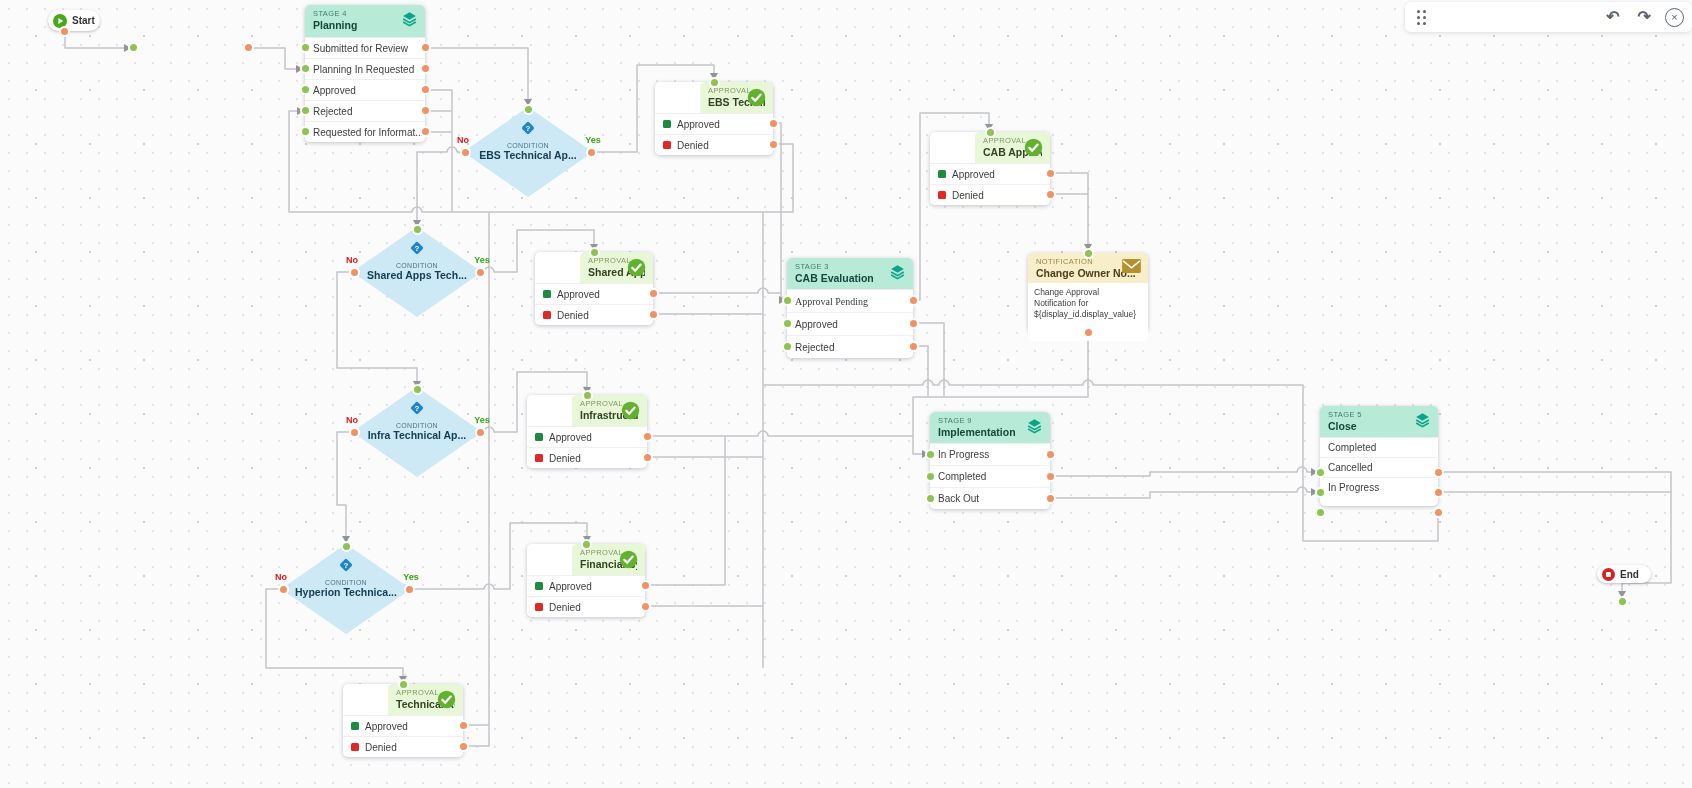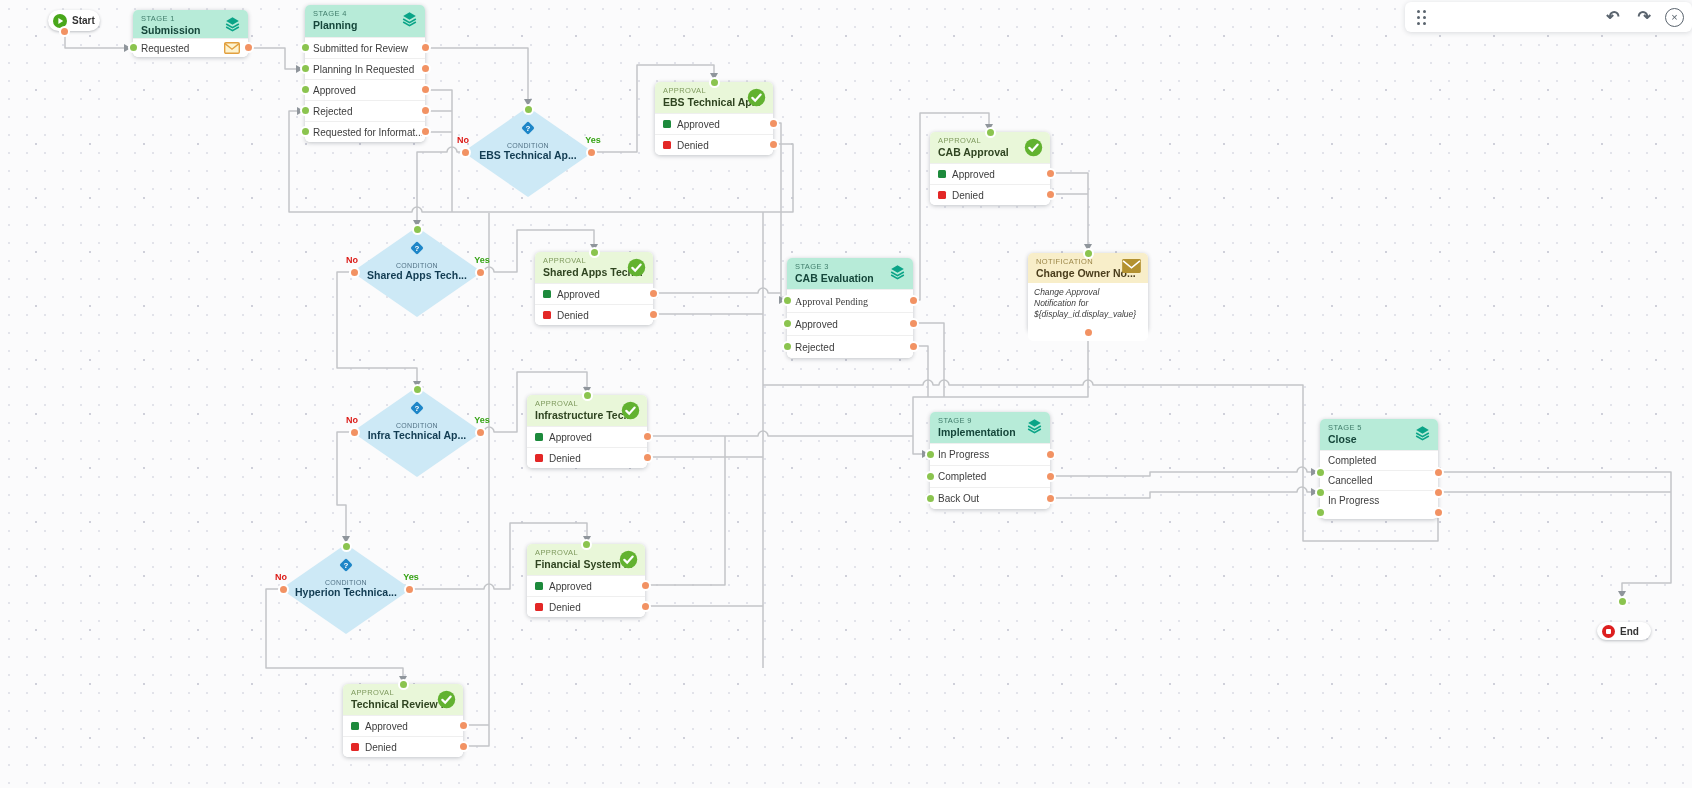--- a/index.html
+++ b/index.html
@@ -18,21 +18,21 @@
   .wire-arrow{fill:#8f959b;}
   .node{position:absolute;z-index:2;}
   .card{background:#fff;border-radius:5px;box-shadow:0 1px 4px rgba(40,50,60,.28);}
   .hdr{position:relative;box-sizing:border-box;padding:4px 8px 0 8px;border-radius:5px 5px 0 0;}
   .hdr .sm{display:block;font-size:7.5px;letter-spacing:.4px;line-height:10px;}
   .hdr .ttl{display:block;font-size:10.5px;font-weight:bold;line-height:13px;white-space:nowrap;overflow:hidden;}
   .hdr .hicon{position:absolute;right:7px;top:6px;}
   .stage .hdr{background:#b7ebd8;}
   .stage .sm{color:#417e6c;}
   .stage .ttl{color:#15463a;}
-  .approval .hdr{background:#e9f7d9;}
+  .approval .hdr{background:#e9f7d9;margin-left:45px;}
   .approval .sm{color:#7f9a5e;}
   .approval .ttl{color:#2f4420;}
   .notification .hdr{background:#f8eec9;}
   .notification .sm{color:#9b8648;}
   .notification .ttl{color:#4a3d1c;}
   .row{display:flex;align-items:center;box-sizing:border-box;padding:0 8px;font-size:10px;color:#3d3d3d;background:#fff;border-top:1px solid #efefef;white-space:nowrap;overflow:hidden;}
   .row:first-of-type{border-top:none;}
   .row:last-of-type{border-radius:0 0 5px 5px;}
   .sq{display:inline-block;width:8px;height:8px;border-radius:1.5px;margin-right:6px;flex:0 0 auto;}
   .sq.green{background:#1d8a3c;}
@@ -140,40 +140,20 @@
     <div class="node pill" style="left: 48px; top: 10px; width: 52px; height: 21px;">
       <span style="display: inline-flex;">
         <svg width="14" height="14" viewBox="0 0 14 14">
           <circle cx="7" cy="7" r="7" fill="#49a71b"></circle>
           <path d="M5.4 4.1 10.2 7 5.4 9.9Z" fill="#fff"></path>
         </svg>
       </span>
       <span>Start</span>
     </div>
     <div class="port orange" style="left: 60.5px; top: 27.5px;"></div>
-    <div class="node card stage" style="left: 133px; top: 10px; width: 115px; height: 47px;">
-      <div class="hdr" style="height: 28px;">
-        <span class="sm">STAGE 1</span>
-        <span class="ttl">Submission</span>
-        <span class="hicon"><svg width="17" height="16" viewBox="0 0 24 24">
-            <path d="M12 2 2.5 7.5 12 13 21.5 7.5Z" fill="#0aa487"></path>
-            <path d="M2.5 12 12 17.5 21.5 12" fill="none" stroke="#0aa487" stroke-width="2.4"></path>
-            <path d="M2.5 16.5 12 22 21.5 16.5" fill="none" stroke="#0aa487" stroke-width="2.4"></path>
-          </svg></span>
-      </div>
-      <div class="row" style="height: 19px;">
-        <span>Requested</span>
-        <span class="tail">
-          <svg width="16" height="12" viewBox="0 0 16 12">
-            <rect x=".7" y=".7" width="14.6" height="10.6" rx="1.2" fill="#fdf3cf" stroke="#e2a03f" stroke-width="1.4"></rect>
-            <path d="M1 1.6 8 7.2 15 1.6" fill="none" stroke="#e2a03f" stroke-width="1.4"></path>
-          </svg>
-        </span>
-      </div>
-    </div>
     <div class="port green" style="left: 129.5px; top: 44px;"></div>
     <div class="port orange" style="left: 244.5px; top: 44px;"></div>
     <div class="node card stage" style="left: 305px; top: 5px; width: 120px; height: 137px;">
       <div class="hdr" style="height: 32px;">
         <span class="sm">STAGE 4</span>
         <span class="ttl">Planning</span>
         <span class="hicon"><svg width="17" height="16" viewBox="0 0 24 24">
             <path d="M12 2 2.5 7.5 12 13 21.5 7.5Z" fill="#0aa487"></path>
             <path d="M2.5 12 12 17.5 21.5 12" fill="none" stroke="#0aa487" stroke-width="2.4"></path>
             <path d="M2.5 16.5 12 22 21.5 16.5" fill="none" stroke="#0aa487" stroke-width="2.4"></path>
@@ -265,21 +245,21 @@
     <div class="port green" style="left: 986.5px; top: 128.5px;"></div>
     <div class="node card notification" style="left: 1028px; top: 253px; width: 120px; height: 79px;">
       <div class="hdr" style="height: 30px;">
         <span class="sm">NOTIFICATION</span>
         <span class="ttl">Change Owner No...</span>
         <span class="hicon"><svg width="19" height="14" viewBox="0 0 20 15">
             <rect width="20" height="15" rx="1.5" fill="#b3912f"></rect>
             <path d="M1 2 10 9.5 19 2" stroke="#fff" stroke-width="1.6" fill="none"></path>
           </svg></span>
       </div>
-      <div class="nbody" style="height: 58px; font-style: italic;">Change Approval Notification for
+      <div class="nbody" style="height: 58px;">Change Approval Notification for
 ${display_id.display_value}</div>
     </div>
     <div class="port green" style="left: 1084.5px; top: 249.5px;"></div>
     <div class="port orange" style="left: 1084.5px; top: 328.5px;"></div>
     <div class="node card stage" style="left: 787px; top: 258px; width: 126px; height: 100px;">
       <div class="hdr" style="height: 31px;">
         <span class="sm">STAGE 3</span>
         <span class="ttl">CAB Evaluation</span>
         <span class="hicon"><svg width="17" height="16" viewBox="0 0 24 24">
             <path d="M12 2 2.5 7.5 12 13 21.5 7.5Z" fill="#0aa487"></path>
@@ -396,21 +376,21 @@
       <div class="row" style="height: 22px;">
         <span>Back Out</span>
       </div>
     </div>
     <div class="port green" style="left: 926.5px; top: 450.5px;"></div>
     <div class="port orange" style="left: 1046.5px; top: 450.5px;"></div>
     <div class="port green" style="left: 926.5px; top: 472.5px;"></div>
     <div class="port orange" style="left: 1046.5px; top: 472.5px;"></div>
     <div class="port green" style="left: 926.5px; top: 494.5px;"></div>
     <div class="port orange" style="left: 1046.5px; top: 494.5px;"></div>
-    <div class="node card stage" style="left: 1320px; top: 419px; width: 118px; height: 100px;">
+    <div class="node card stage" style="left: 1320px; top: 406px; width: 118px; height: 100px;">
       <div class="hdr" style="height: 31px;">
         <span class="sm">STAGE 5</span>
         <span class="ttl">Close</span>
         <span class="hicon"><svg width="17" height="16" viewBox="0 0 24 24">
             <path d="M12 2 2.5 7.5 12 13 21.5 7.5Z" fill="#0aa487"></path>
             <path d="M2.5 12 12 17.5 21.5 12" fill="none" stroke="#0aa487" stroke-width="2.4"></path>
             <path d="M2.5 16.5 12 22 21.5 16.5" fill="none" stroke="#0aa487" stroke-width="2.4"></path>
           </svg></span>
       </div>
       <div class="row" style="height: 20px;">
@@ -480,21 +460,21 @@
         <span>Approved</span>
       </div>
       <div class="row" style="height: 21px;">
         <span class="sq red"></span>
         <span>Denied</span>
       </div>
     </div>
     <div class="port orange" style="left: 459.5px; top: 722px;"></div>
     <div class="port orange" style="left: 459.5px; top: 743px;"></div>
     <div class="port green" style="left: 399.5px; top: 680.5px;"></div>
-    <div class="node pill" style="left: 1597px; top: 622px; width: 54px; height: 18px;">
+    <div class="node pill" style="left: 1597px; top: 565px; width: 54px; height: 18px;">
       <span style="display: inline-flex;">
         <svg width="13" height="13" viewBox="0 0 14 14">
           <circle cx="7" cy="7" r="7" fill="#dd1f1f"></circle>
           <rect x="4.3" y="4.3" width="5.4" height="5.4" rx="1.2" fill="#fff"></rect>
         </svg>
       </span>
       <span>End</span>
     </div>
     <div class="port green" style="left: 1618.5px; top: 597.5px;"></div>
   </div>

